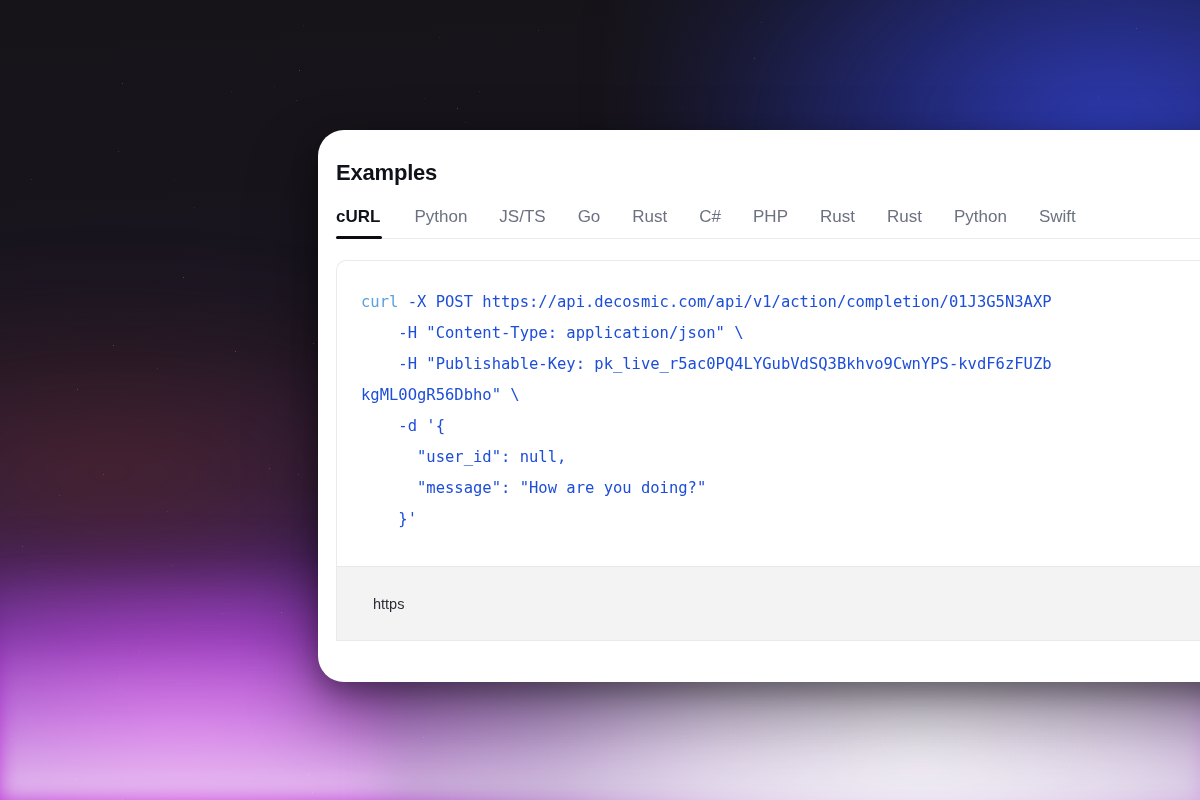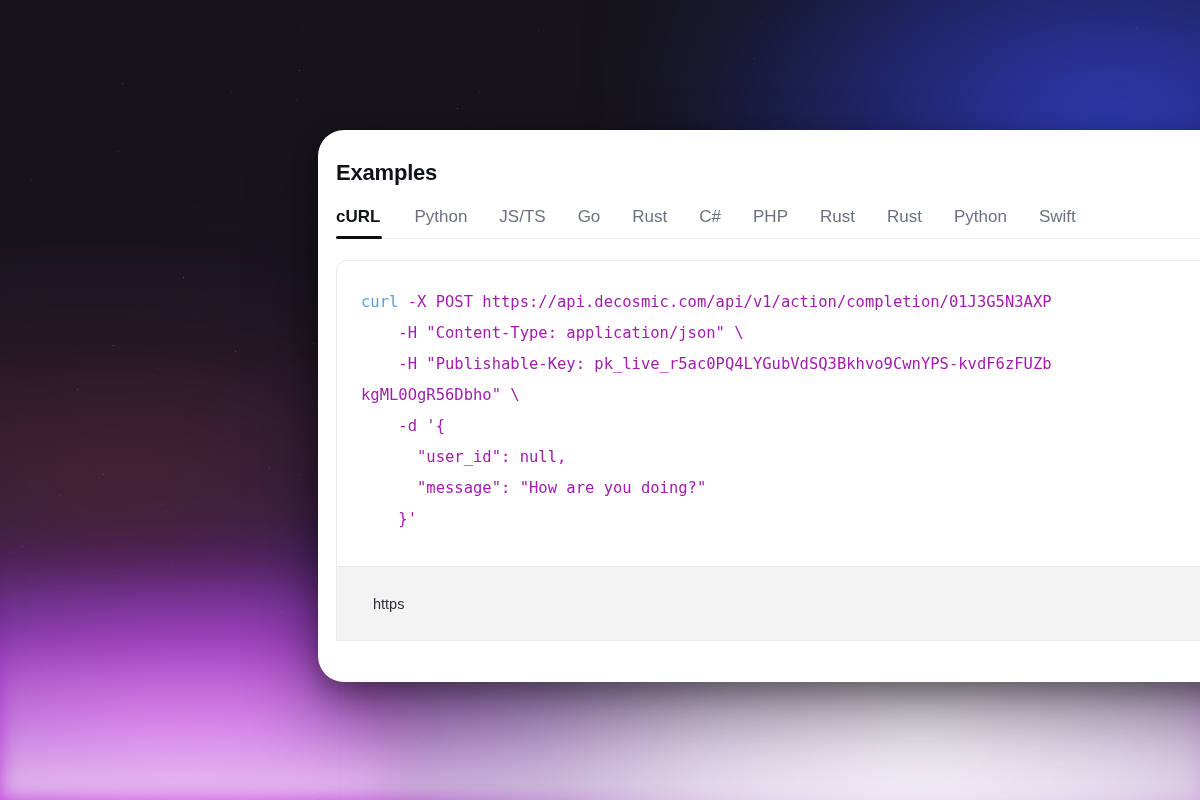--- a/index.html
+++ b/index.html
@@ -242,21 +242,21 @@
   pre.code {
     font-family: "DejaVu Sans Mono", "Liberation Mono", monospace;
     font-size: 15.5px;
     line-height: 31px;
     color: #8cbf7d;
     white-space: pre;
     margin: 0;
   }
 
   .tok-cmd  { color: #5a9fe0; }
-  .tok-str  { color: #a21caf; }
+  .tok-str  { color: #1d4ed8; }
 
   .code-footer {
     background: #f3f3f4;
     border-top: 1px solid #e8e8ea;
     height: 74px;
     display: flex;
     align-items: center;
     padding-left: 36px;
   }
 

